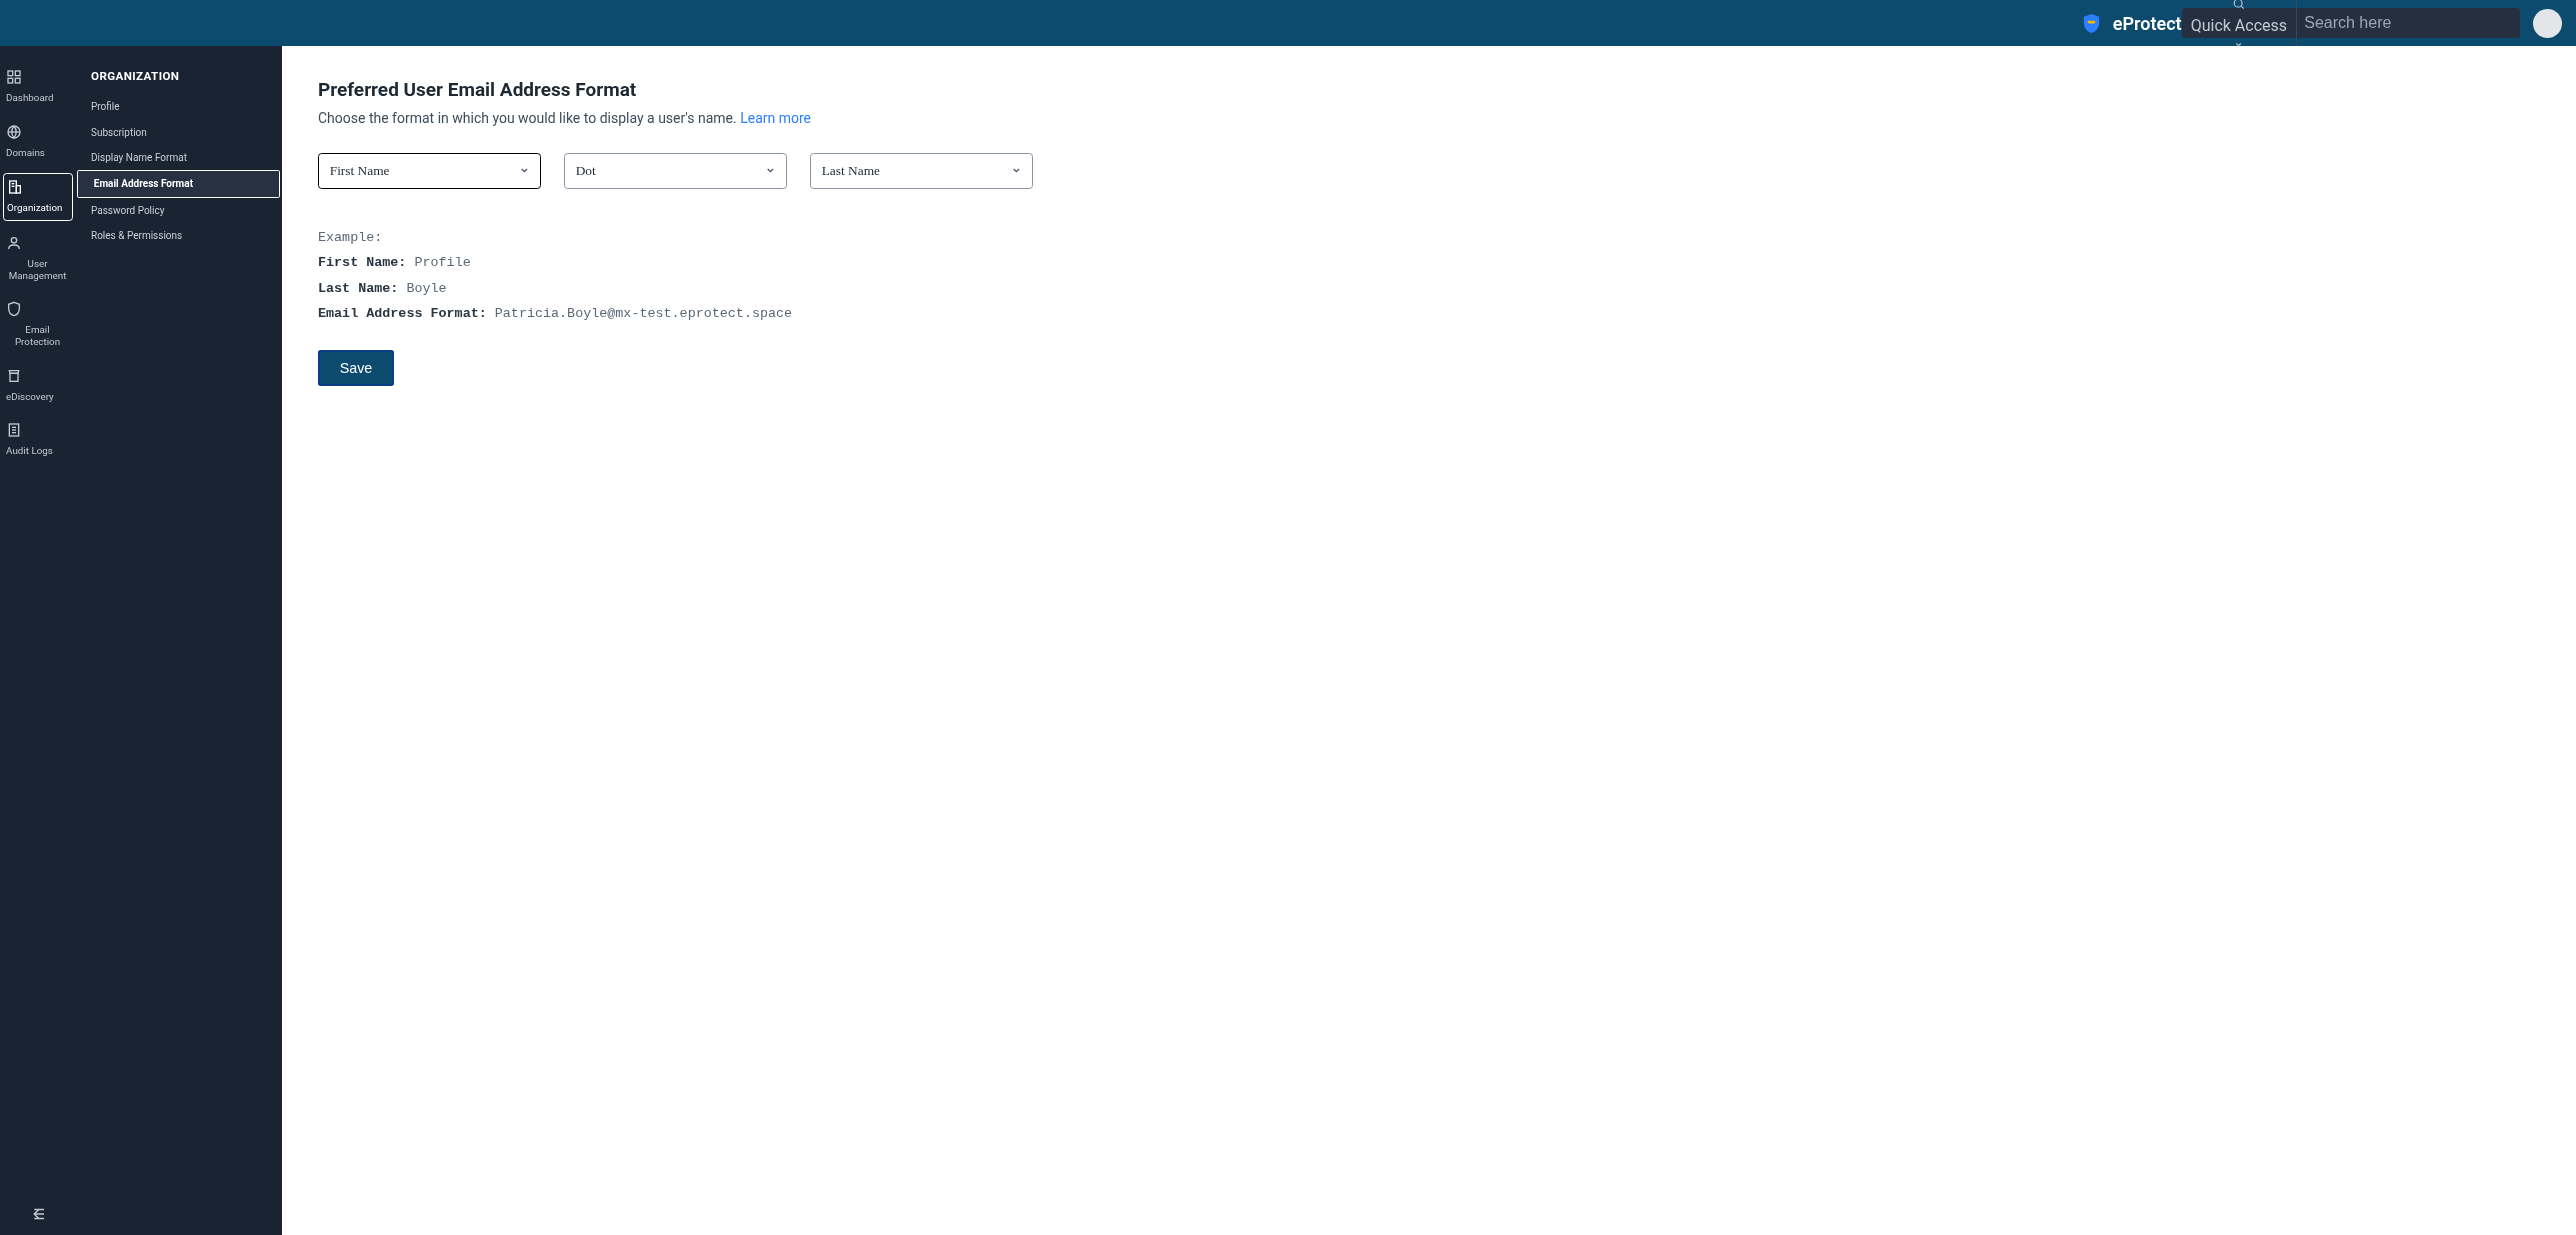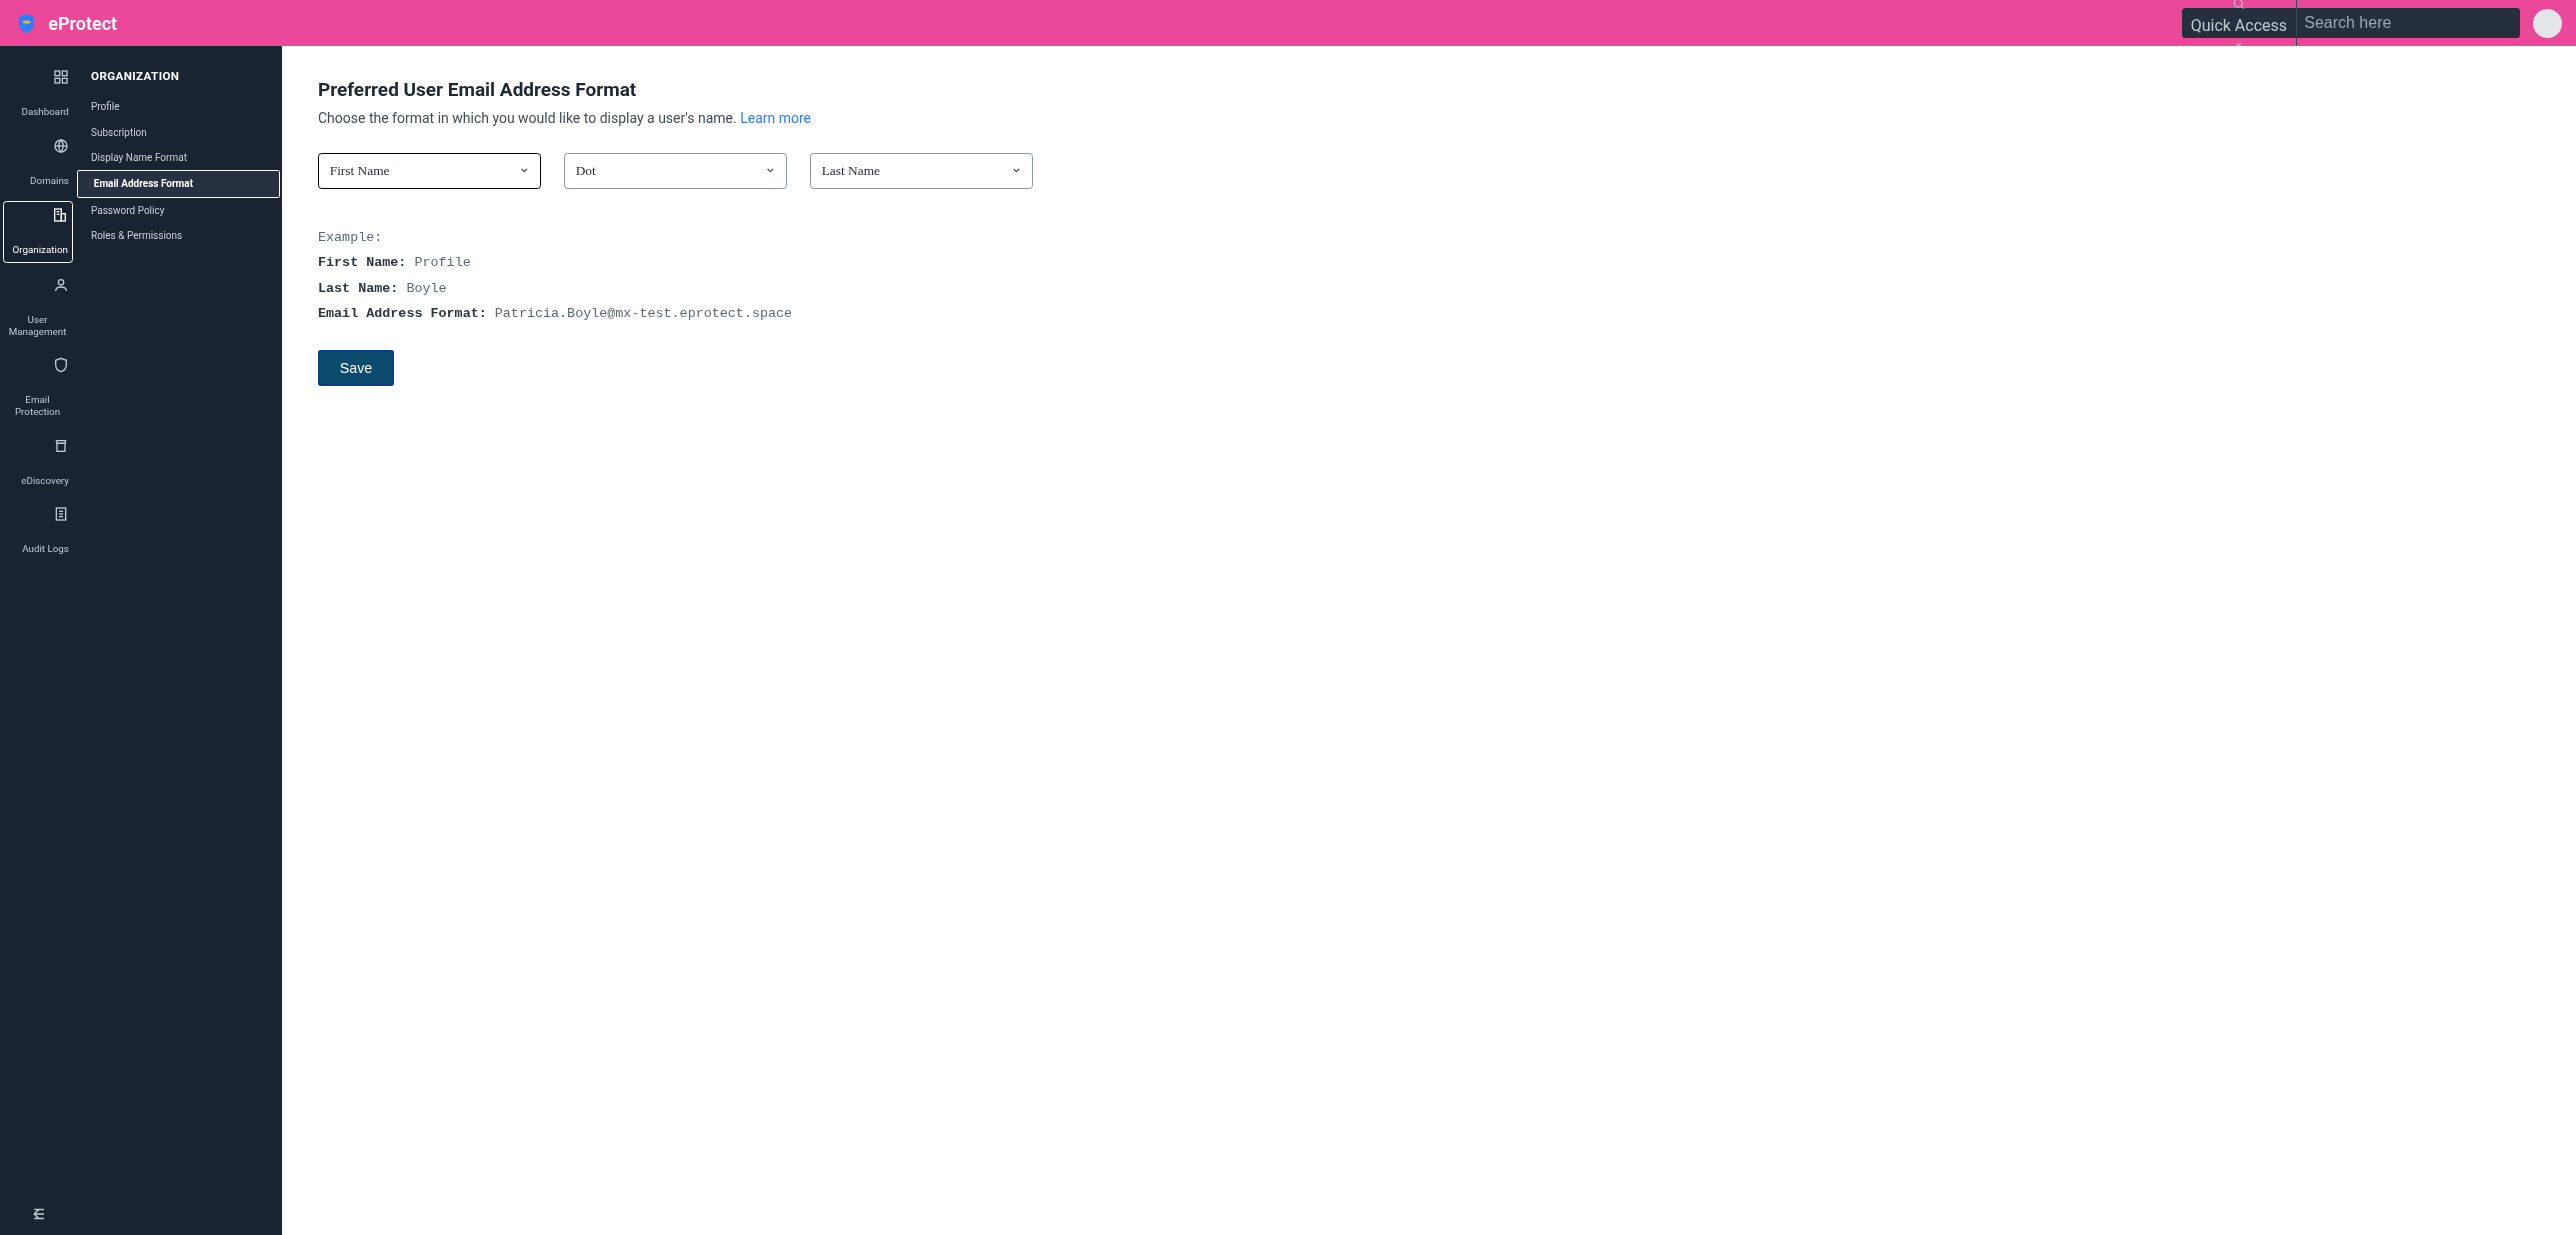--- a/index.html
+++ b/index.html
@@ -6,26 +6,26 @@
     body {
       font-family: -apple-system, BlinkMacSystemFont, "Segoe UI", Roboto, Helvetica, Arial, sans-serif;
       background: #1a2332;
       height: 100vh;
       overflow: hidden;
     }
     .app { display: flex; flex-direction: column; height: 100vh; }
 
     
     .header {
-      background: #ec4899;
+      background: #0c4a6e;
       height: 46px;
       display: flex;
       align-items: center;
       padding: 0 14.3px;
-      justify-content: space-between;
+      justify-content: flex-end;
       color: #fff;
     }
     .header-left { display: flex; align-items: center; gap: 9px; }
     .logo-icon {
       width: 25px; height: 25px;
       display: flex; align-items: center; justify-content: center;
     }
     .brand { font-size: 18px; font-weight: 600; }
     .header-right { display: flex; align-items: center; gap: 12.5px; }
     .search-bar {
@@ -66,22 +66,22 @@
       background: #1a2332;
       display: flex; flex-direction: column;
       align-items: center;
       padding-top: 18px;
       gap: 9px;
       color: #c1c9d2;
       font-size: 9.8px;
       position: relative;
     }
     .rail-item {
-      display: flex; flex-direction: column; align-items: flex-end;
-      gap: 21px;
+      display: flex; flex-direction: column; align-items: flex-start;
+      gap: 7px;
       padding: 5.4px 3.6px;
       width: 70px;
       text-align: center;
       cursor: pointer;
       border-radius: 3.6px;
       line-height: 1.2;
     }
     .rail-item.active {
       border: 1.8px solid #fff;
       color: #fff;

